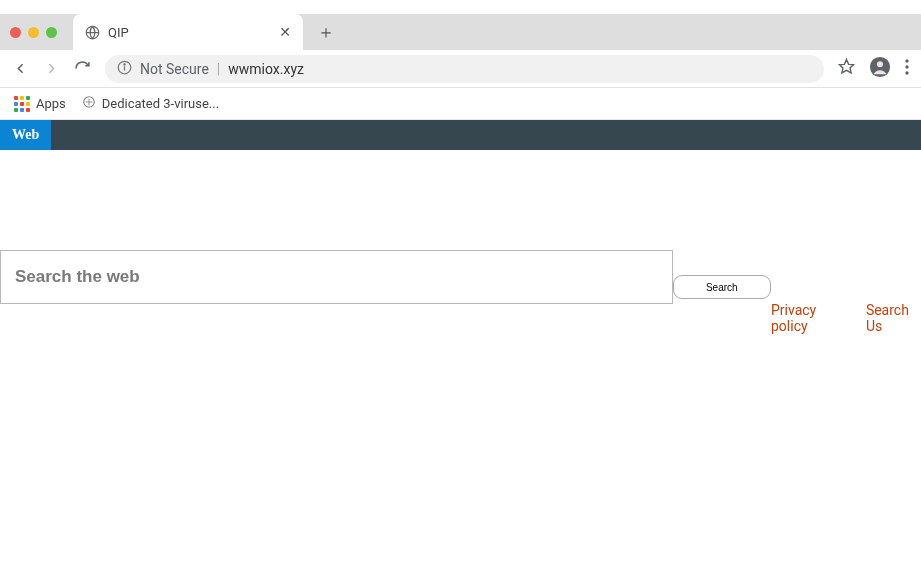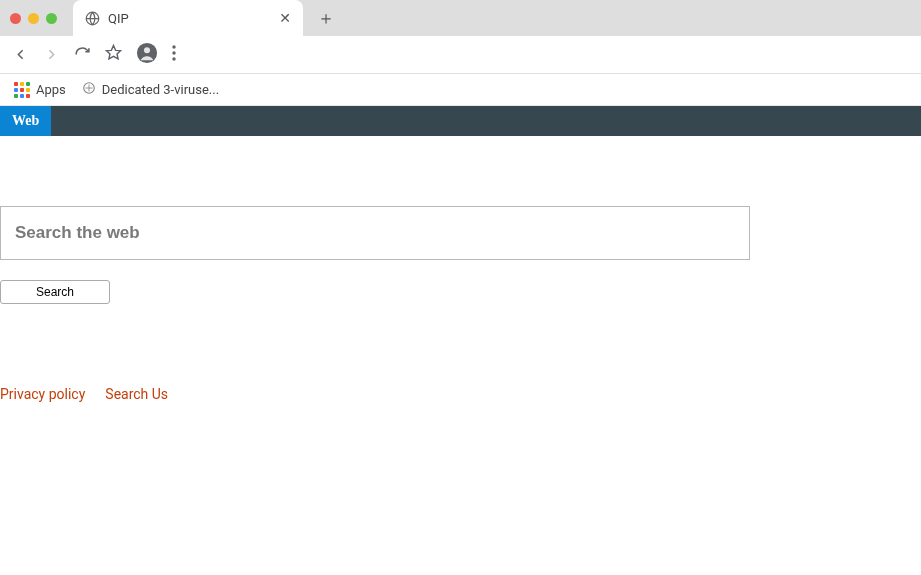--- a/index.html
+++ b/index.html
@@ -1,19 +1,19 @@
 <!DOCTYPE html>
 <html><head>
   <meta charset="utf-8">
   <style>
     * { margin: 0; padding: 0; box-sizing: border-box; }
     body { font-family: -apple-system, BlinkMacSystemFont, "Segoe UI", Roboto, Arial, sans-serif; background: #fff; width: 921px; height: 575px; overflow: hidden; }
     
     
-    .browser-chrome { background: #e5e5e5; }
+    .browser-chrome { background: #e5e5e5; margin-top: 14px; }
     .tab-strip { display: flex; align-items: center; height: 36px; background: #dedede; padding-left: 10px; }
     .window-dots { display: flex; gap: 7px; margin-right: 16px; }
     .dot { width: 11px; height: 11px; border-radius: 50%; }
     .dot.red { background: #ec5f57; }
     .dot.yellow { background: #f6bc2e; }
     .dot.green { background: #5ec448; }
     .tab { display: flex; align-items: center; background: #fff; height: 36px; padding: 0 12px; border-top-left-radius: 8px; border-top-right-radius: 8px; gap: 8px; min-width: 230px; }
     .tab .favicon { display:inline-flex; }
     .tab .title { font-size: 13px; color: #444; flex: 1; }
     .tab .close-x { color: #555; font-size: 14px; cursor: pointer; }
@@ -33,24 +33,24 @@
     .apps-grid span:nth-child(1){background:#ea4335} .apps-grid span:nth-child(2){background:#fbbc04} .apps-grid span:nth-child(3){background:#34a853}
     .apps-grid span:nth-child(4){background:#4285f4} .apps-grid span:nth-child(5){background:#ea4335} .apps-grid span:nth-child(6){background:#fbbc04}
     .apps-grid span:nth-child(7){background:#34a853} .apps-grid span:nth-child(8){background:#4285f4} .apps-grid span:nth-child(9){background:#ea4335}
     .apps-grid span { display:block; width:4px; height:4px; border-radius:1px; }
     
     
     .page { background:#fff; }
     .header-bar { background:#37474f; height:30px; display:flex; align-items:stretch; }
     .tab-web { background:#0c84d4; color:#fff; font-weight:700; font-size:14px; padding:0 12px; display:flex; align-items:center;font-family:Liberation Serif, serif; }
     
-    .content { padding-top:70px; display:flex; flex-direction:column; align-items:flex-start; }
+    .content { padding-top:70px; display:flex; flex-direction:row; align-items:center; }
     .search-box { width:750px; height:54px; border:1px solid #b8b8b8; font-size:17px; padding:0 14px; color:#333; font-weight:600; outline:none; }
     .search-box::placeholder { color:#7a7a7a; font-weight:600; }
-    .search-btn { margin-top:20px; width:110px; height:24px; background:#fff; border:1px solid #aaa; border-radius:3px; font-size:12px; cursor:pointer; }
+    .search-btn { margin-top:20px; width:110px; height:24px; background:#fff; border:1px solid #aaa; border-radius:9px; font-size:10px; cursor:pointer; }
     .footer-links { margin-top:82px; display:flex; gap:20px; font-size:14px; }
     .footer-links a { color:#c2410c; text-decoration:none; cursor:pointer; }
   </style>
 </head>
 <body>
 
 <div class="browser-chrome">
   <div class="tab-strip">
     <div class="window-dots">
       <div class="dot red"></div>
@@ -80,20 +80,32 @@
       <svg width="17" height="17" viewBox="0 0 24 24" fill="none" stroke="currentColor" stroke-width="2.2">
           <polyline points="9 18 15 12 9 6"></polyline>
         </svg>
     </span>
     <span class="nav-btn">
       <svg width="17" height="17" viewBox="0 0 24 24" fill="none" stroke="currentColor" stroke-width="2.2">
           <path d="M3 12a9 9 0 0115.5-6.3L21 8"></path>
           <path d="M21 3v5h-5"></path>
         </svg>
     </span>
+    <div class="address-bar">
+      <span>
+        <svg width="15" height="15" viewBox="0 0 24 24" fill="none" stroke="#777" stroke-width="2">
+            <circle cx="12" cy="12" r="10"></circle>
+            <line x1="12" y1="10" x2="12" y2="17"></line>
+            <circle cx="12" cy="7" r="1" fill="#777"></circle>
+          </svg>
+      </span>
+      <span>Not Secure</span>
+      <span class="addr-sep">|</span>
+      <span class="url-text">wwmiox.xyz</span>
+    </div>
     <div class="right-icons">
       <span>
         <svg width="17" height="17" viewBox="0 0 24 24" fill="none" stroke="#5f6368" stroke-width="2">
             <polygon points="12 2 15 9 22 9.3 17 14 18.5 21 12 17.5 5.5 21 7 14 2 9.3 9 9"></polygon>
           </svg>
       </span>
       <span>
         <svg width="22" height="22" viewBox="0 0 24 24" fill="#5f6368">
             <circle cx="12" cy="12" r="11" fill="#5f6368"></circle>
             <circle cx="12" cy="9" r="3.3" fill="#e5e5e5"></circle>

